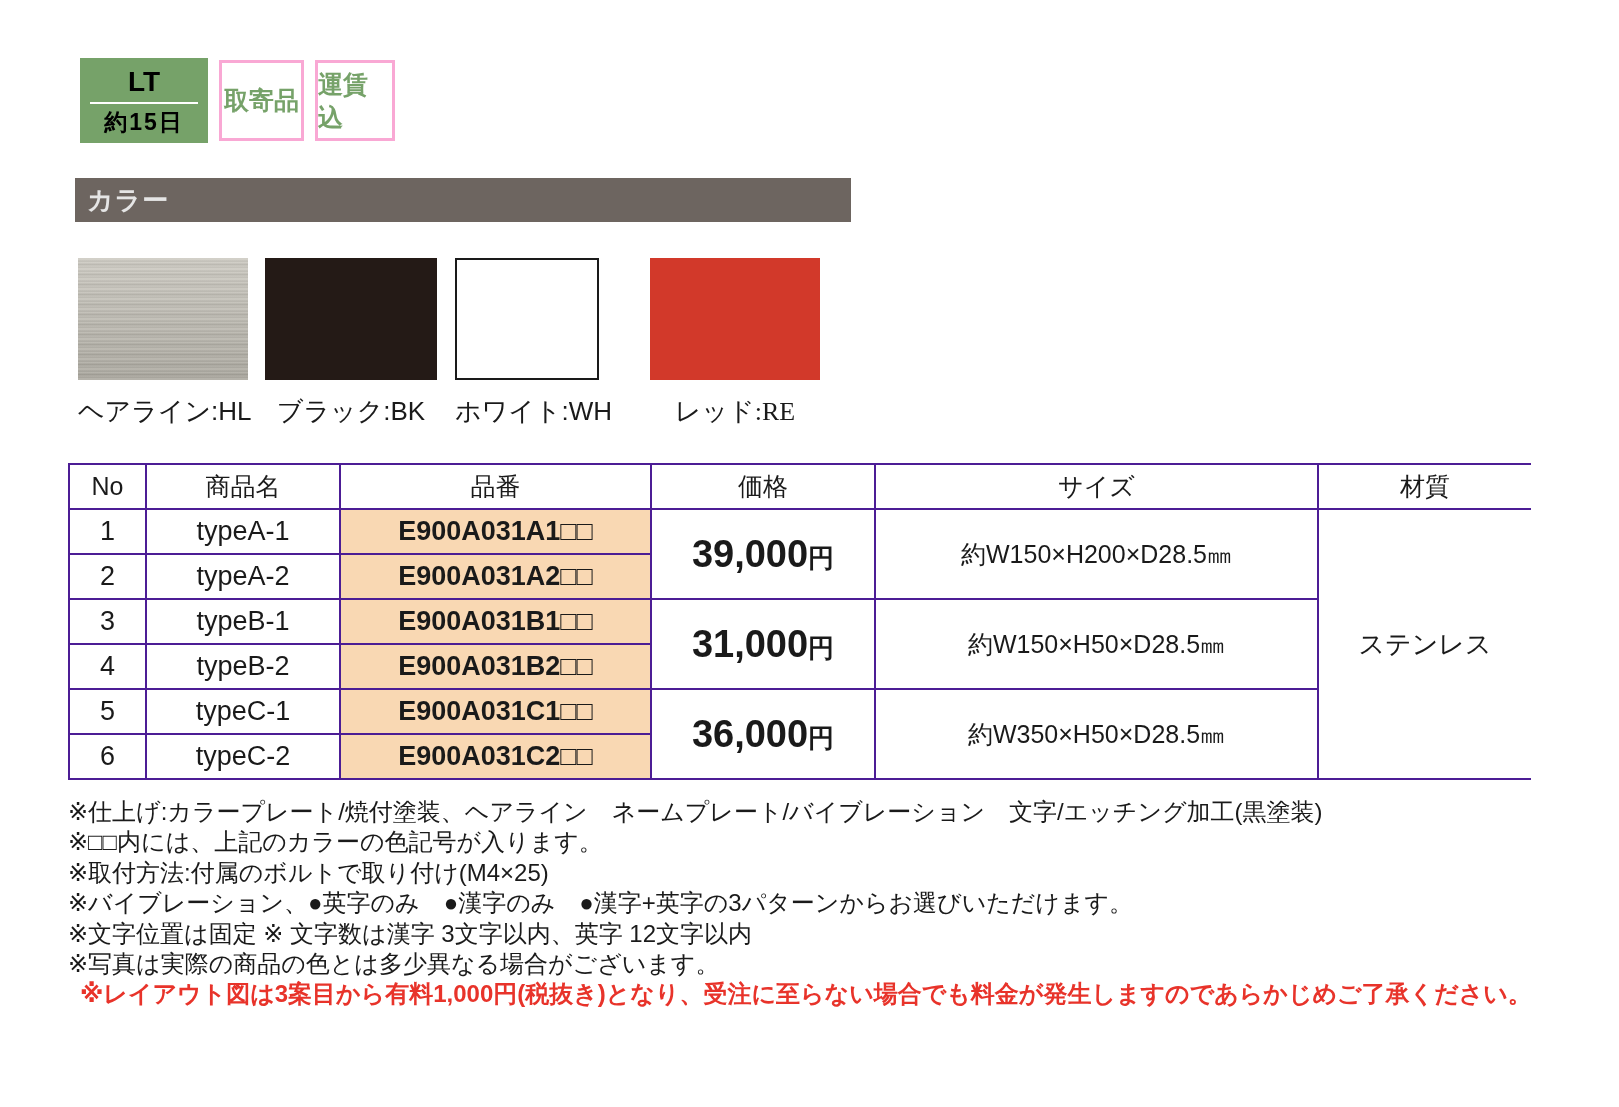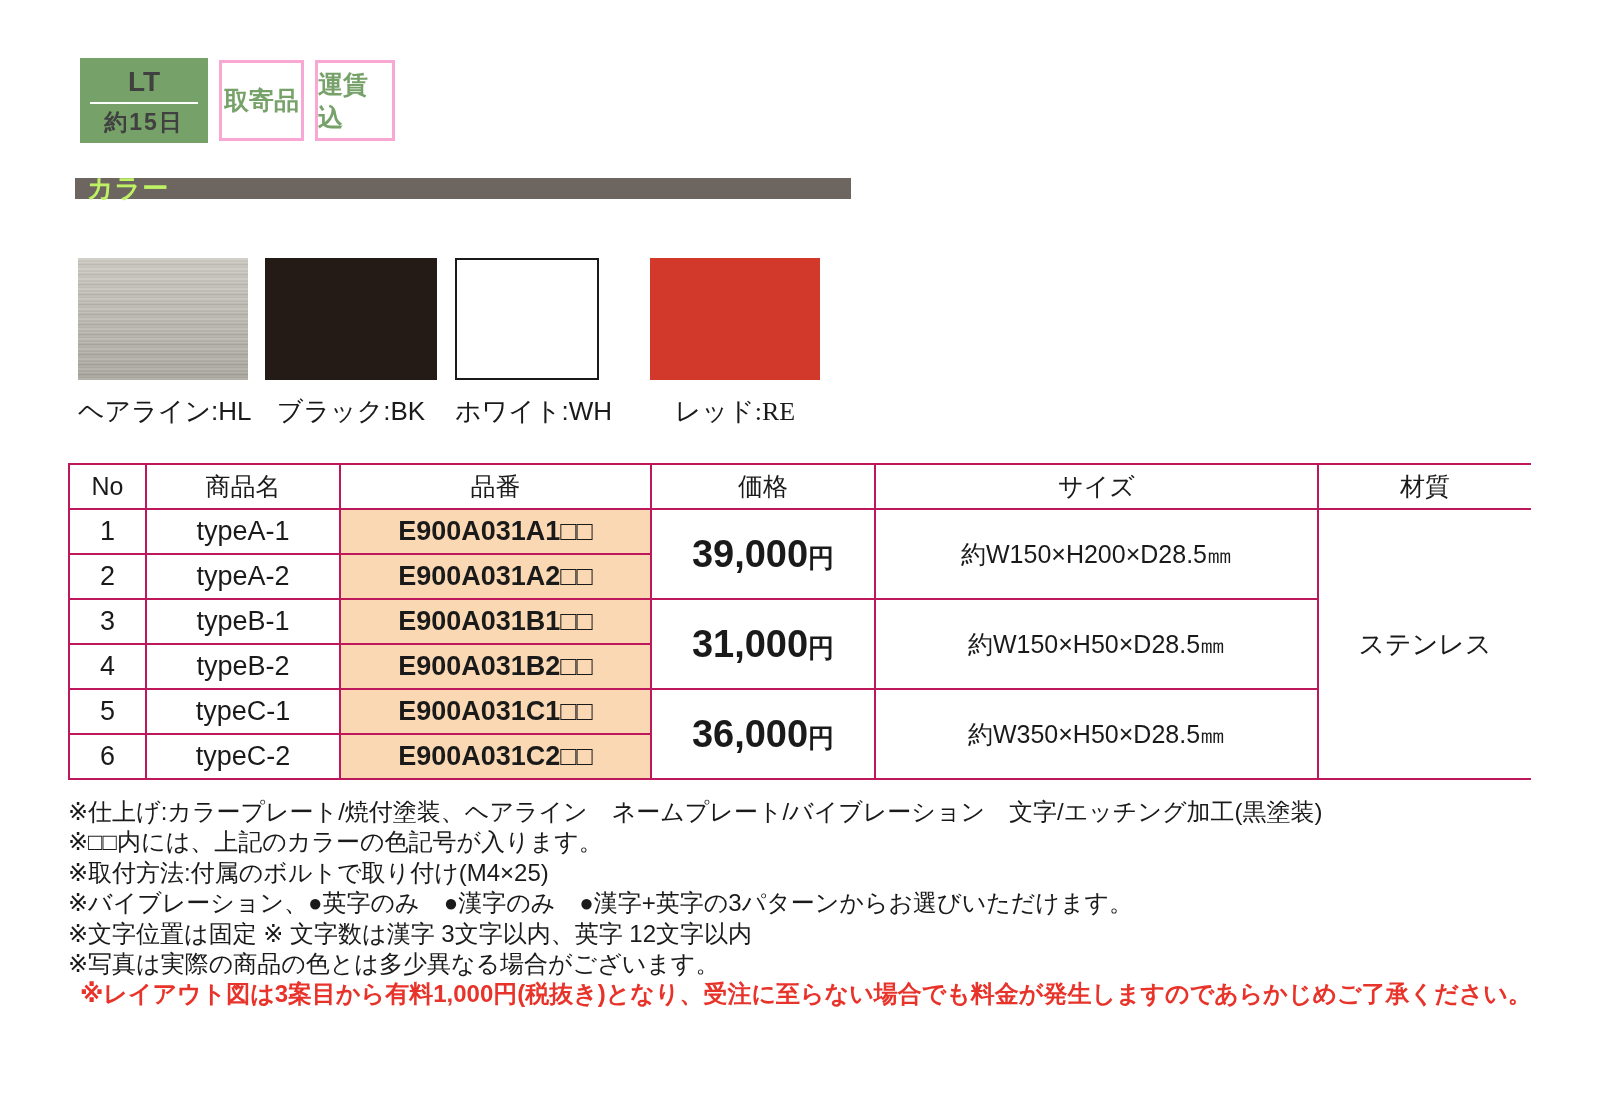--- a/index.html
+++ b/index.html
@@ -5,40 +5,40 @@
   html,body { margin:0; padding:0; background:#ffffff; }
   .page {
     position:relative; width:1619px; height:1107px; background:#ffffff;
     font-family:"Liberation Sans","DejaVu Sans",sans-serif; color:#1a1a1a;
     overflow:hidden;
   }
 
   
   .lt-badge {
     position:absolute; left:80px; top:58px; width:128px; height:85px;
-    background:#76A269; color:#404040; text-align:center;
+    background:#76A269; color:#000000; text-align:center;
     display:flex; flex-direction:column; justify-content:center;
   }
   .lt-badge .lt-top { font-size:28px; font-weight:bold; line-height:30px; }
   .lt-badge .lt-divider { height:2px; background:#ffffff; margin:5px 10px; }
   .lt-badge .lt-bottom { font-size:23px; font-weight:bold; letter-spacing:2px; line-height:26px; }
 
   .outline-badge {
     position:absolute; top:60px; height:81px; background:#ffffff;
     border:3px solid #f9a8d4; color:#76A269; box-sizing:border-box;
     display:flex; align-items:center; justify-content:center;
     font-size:25px; font-weight:bold;
   }
   .badge-backorder { left:219px; width:85px; }
   .badge-freight  { left:315px; width:80px; }
 
   
   .color-bar {
-    position:absolute; left:75px; top:178px; width:776px; height:21px;
-    background:#6D6560; color:#bef264; display:flex; align-items:center;
+    position:absolute; left:75px; top:178px; width:776px; height:44px;
+    background:#6D6560; color:#e5e5e5; display:flex; align-items:center;
     font-size:26px; font-weight:bold; padding-left:12px; box-sizing:border-box;
     letter-spacing:1px;
   }
   .swatch-block { position:absolute; top:258px; text-align:center; }
   .swatch { width:100%; height:122px; box-sizing:border-box; }
   .swatch-label { margin-top:14px; font-size:26px; white-space:nowrap; }
   .sw-hl { left:78px;  width:170px; }
   .sw-bk { left:265px; width:172px; }
   .sw-wh { left:455px; width:144px; }
   .sw-re { left:650px; width:170px;font-family:Liberation Serif, serif; }
@@ -53,21 +53,21 @@
   .swatch-black { background:#241A16; }
   .swatch-white { background:#ffffff; border:2px solid #1a1a1a; }
   .swatch-red   { background:#D2392A; }
 
   
   .product-table {
     position:absolute; left:68px; top:463px;
     border-collapse:collapse; table-layout:fixed;
   }
   .product-table th, .product-table td {
-    border:2px solid #be185d; padding:0; text-align:center;
+    border:2px solid #4c1d95; padding:0; text-align:center;
     vertical-align:middle; background:#ffffff; overflow:hidden;margin-top:29px;
   }
   .product-table th { height:43px; font-size:25px; font-weight:normal; }
   .product-table td { height:43px; }
   .col-no   { width:77px; }
   .col-name { width:194px; }
   .col-code { width:311px; }
   .col-price{ width:224px; }
   .col-size { width:443px; }
   .col-mat  { width:213px; }

